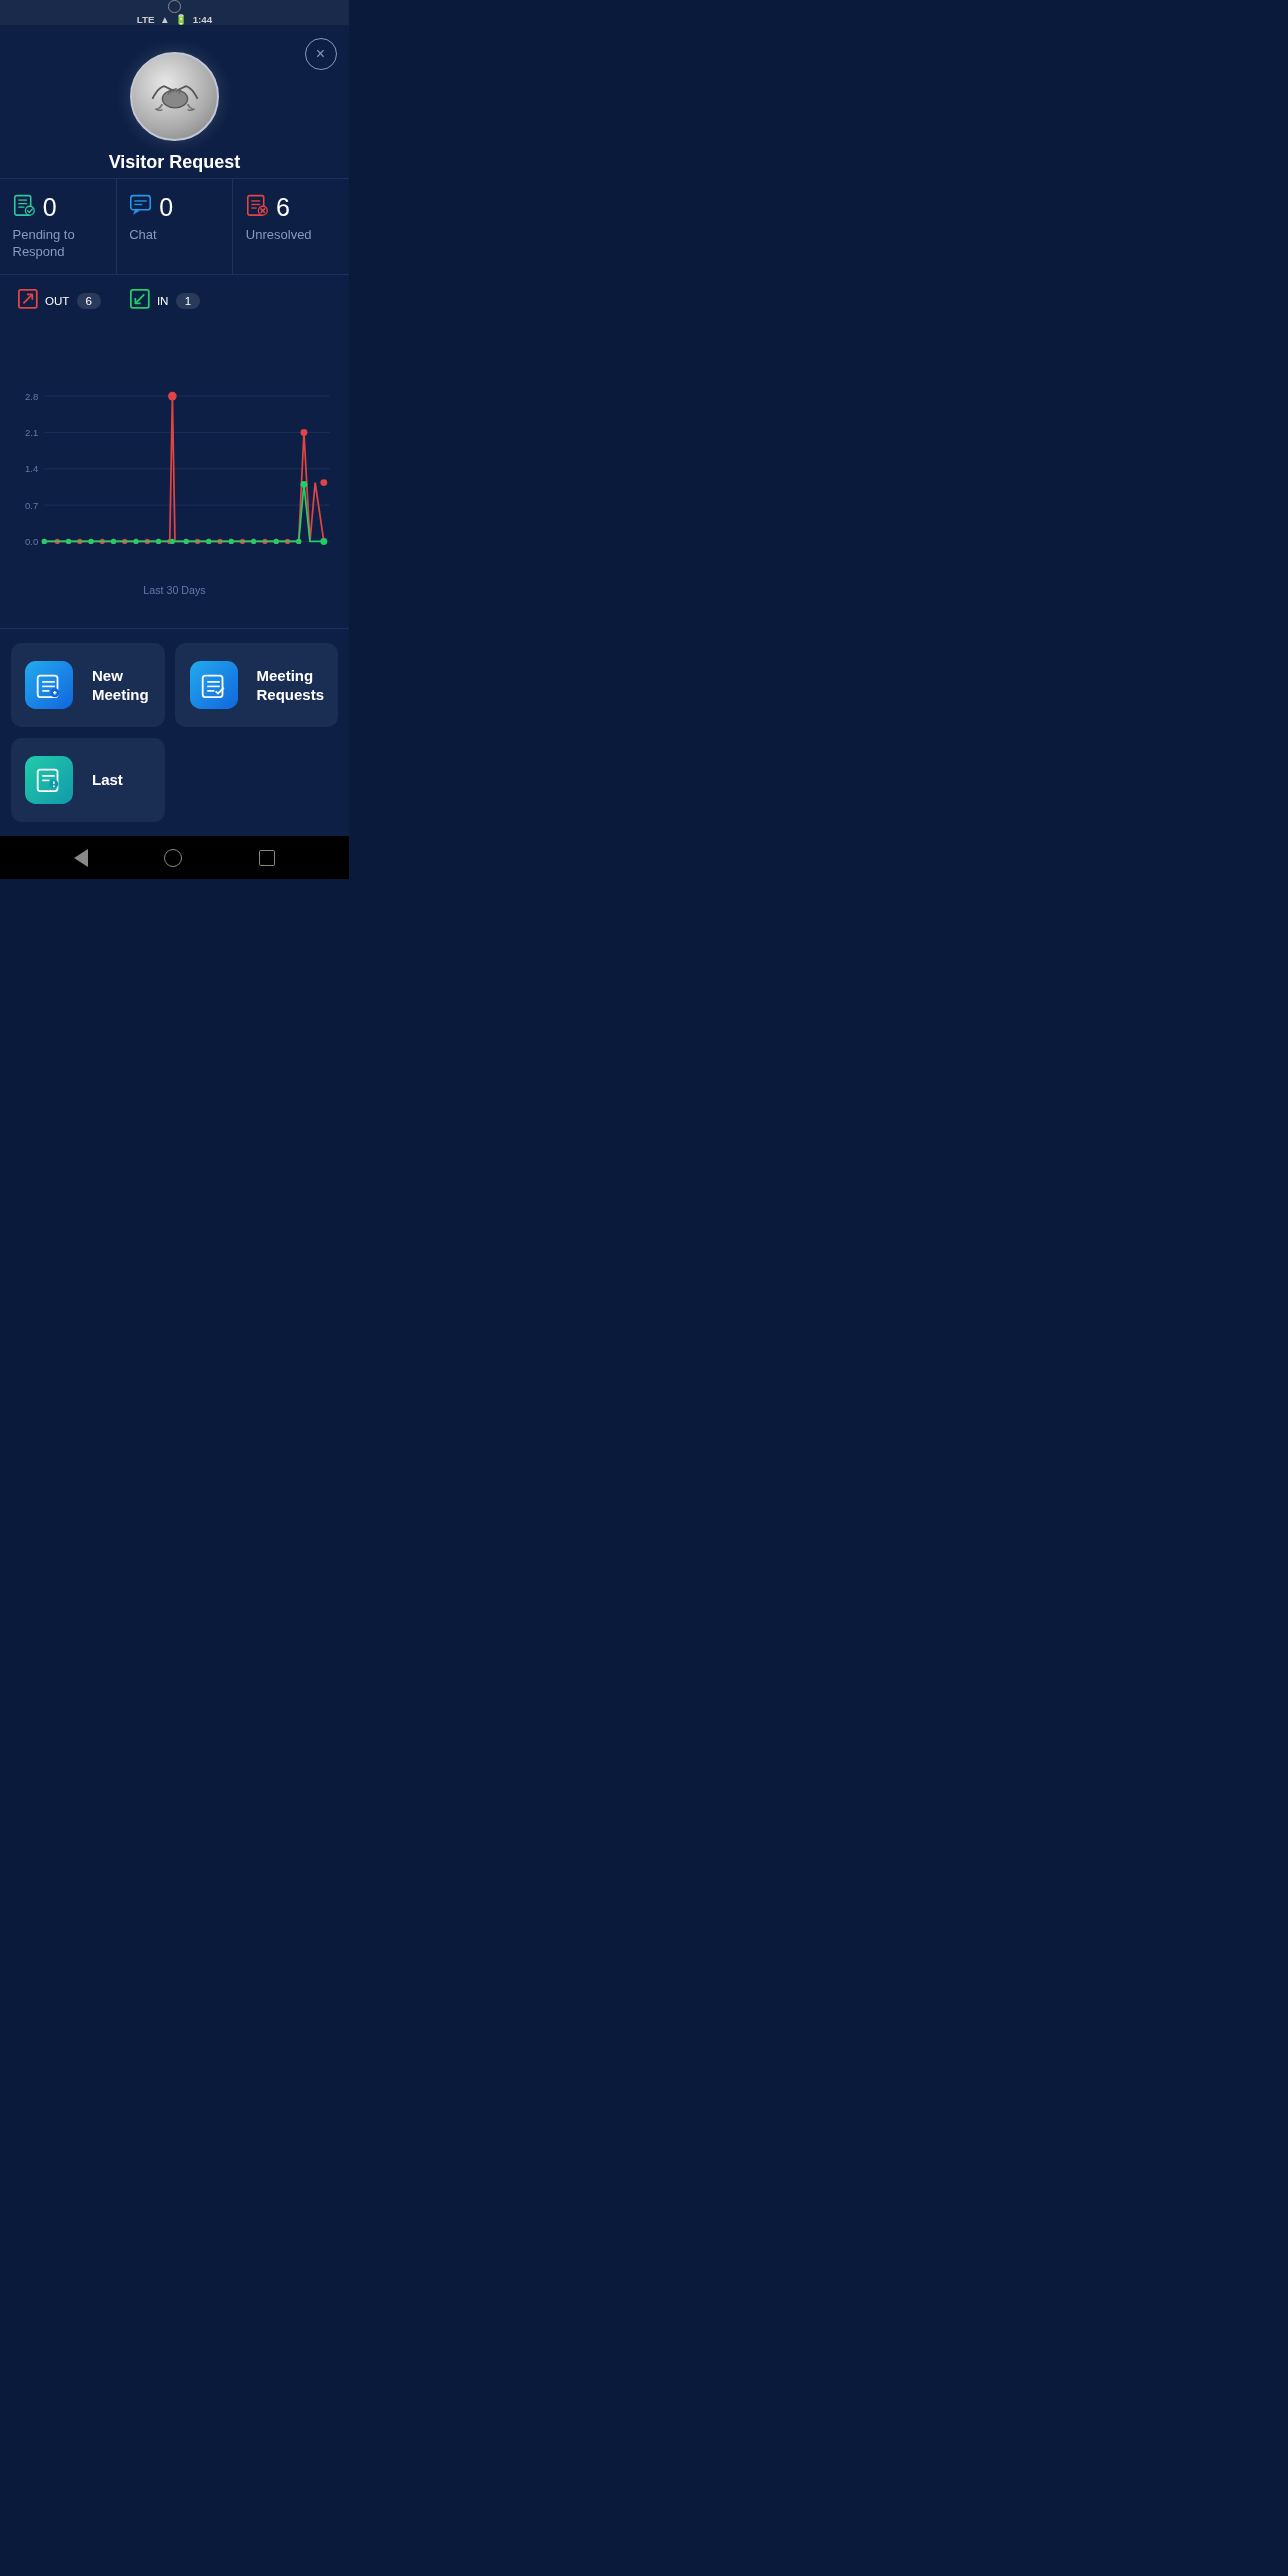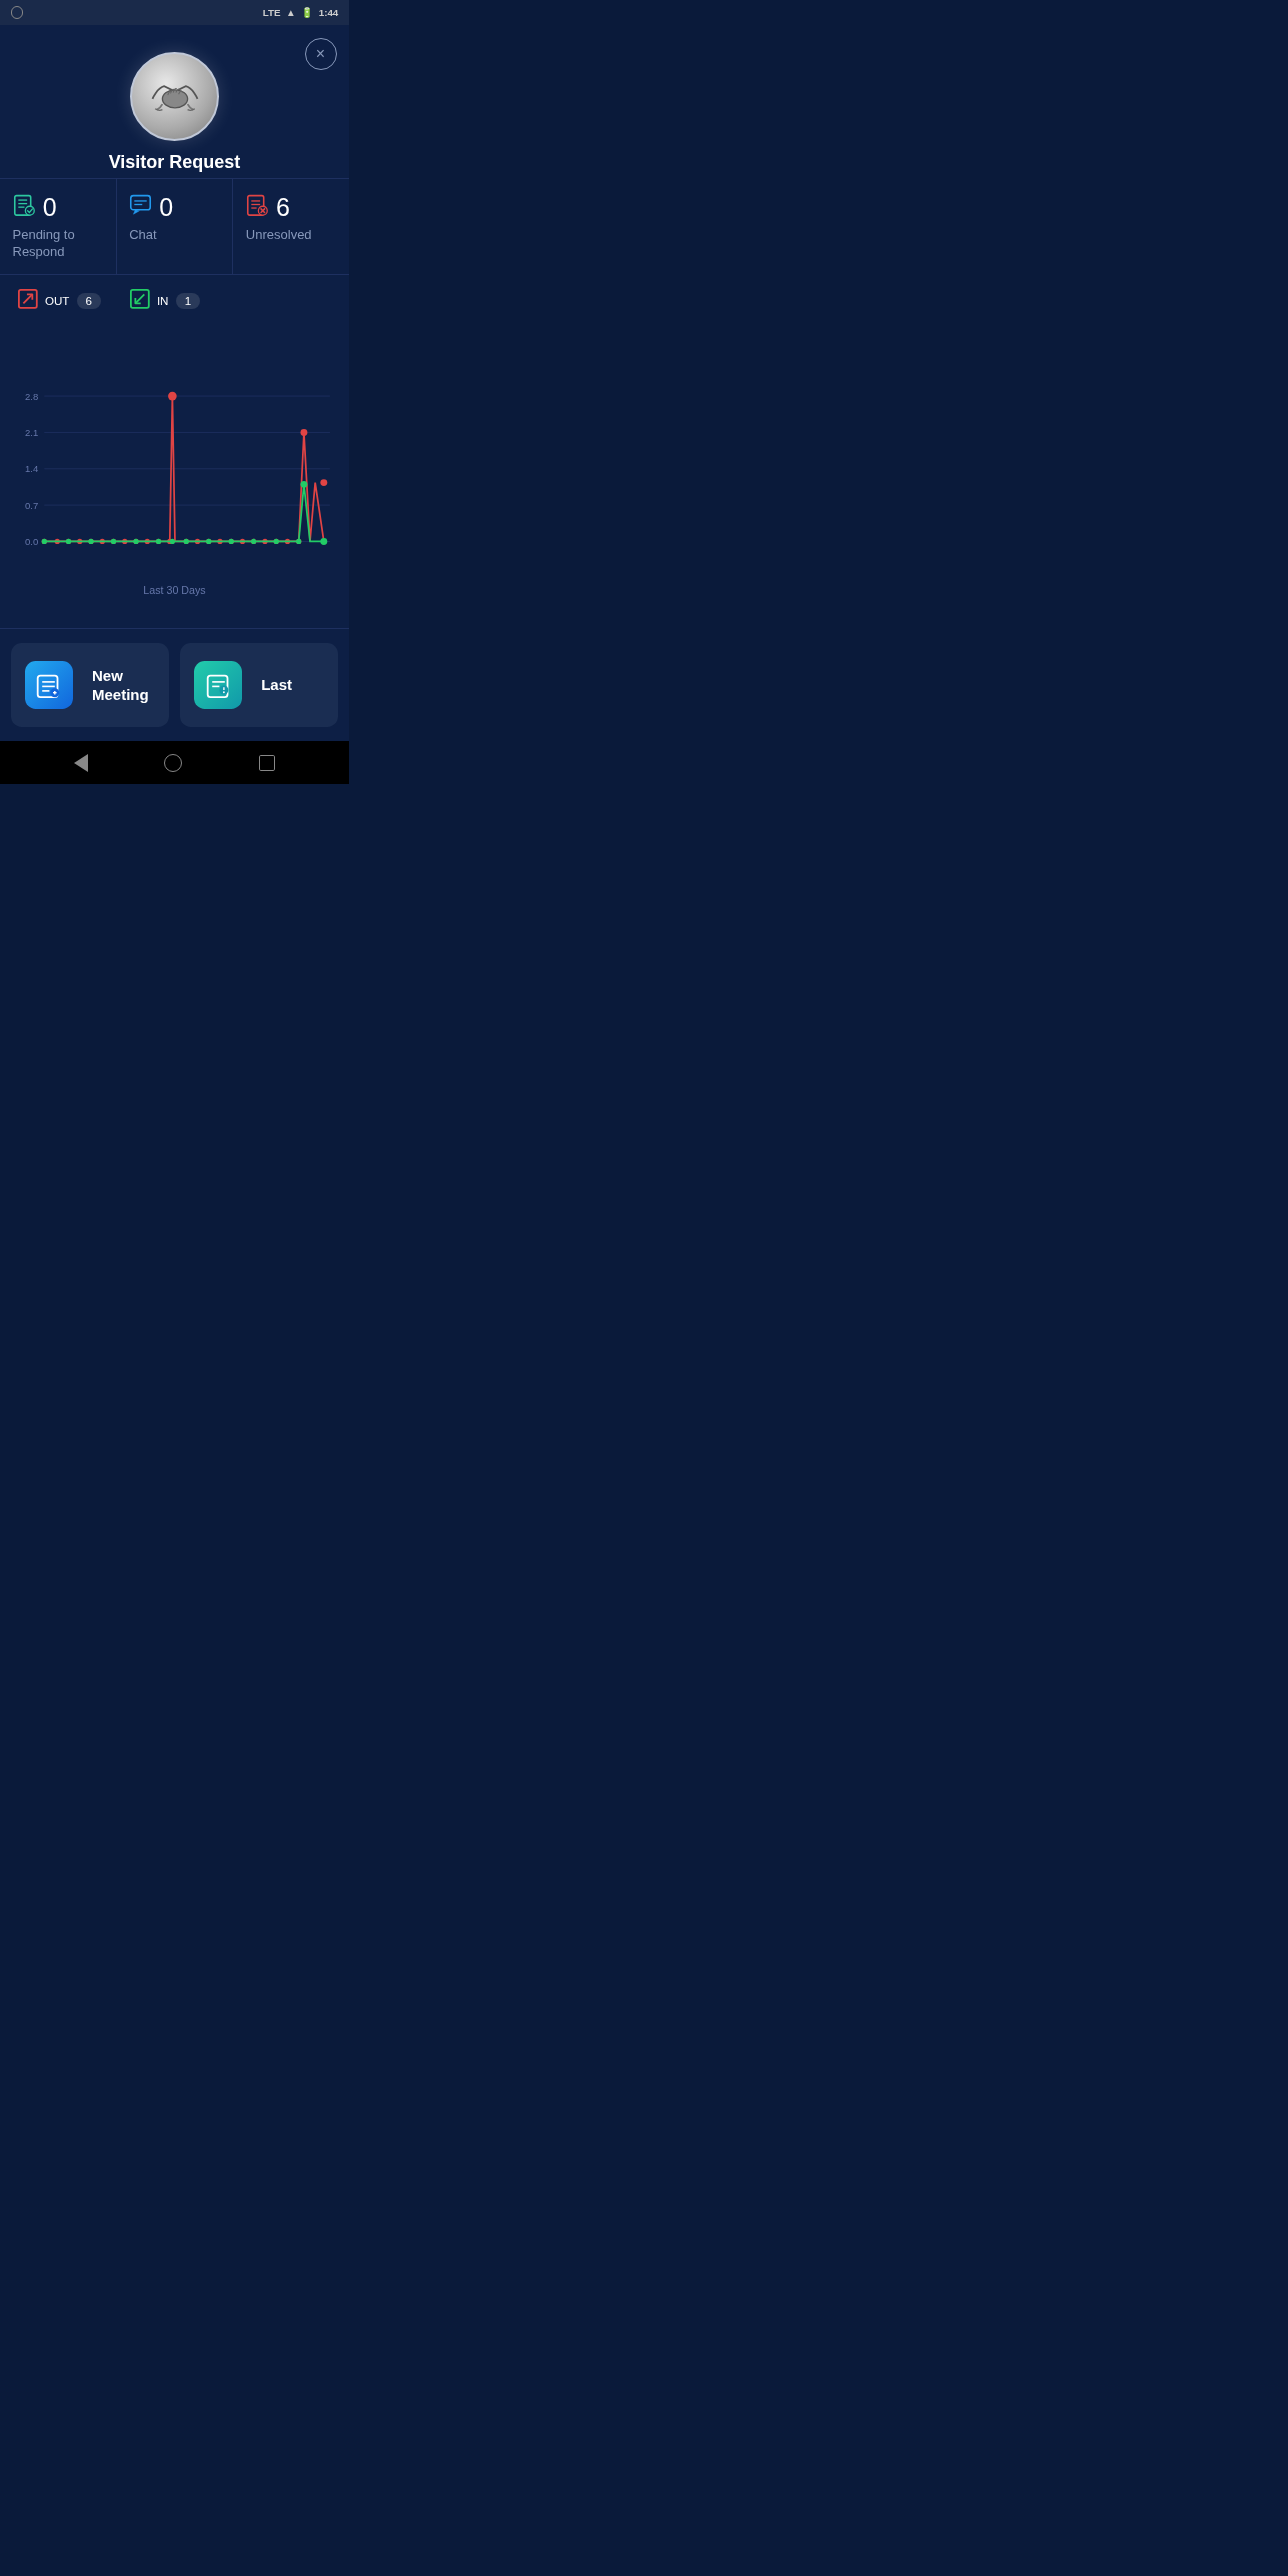--- a/index.html
+++ b/index.html
@@ -16,20 +16,21 @@
     
     .status-bar {
       background: #1a2a4a;
       height: 25px;
       display: flex;
       align-items: center;
       justify-content: space-between;
       padding: 0 10.7px;
       font-size: 9.8px;
       color: #ccc;
+      flex-direction: column;
     }
     .status-left { display: flex; align-items: center; gap: 3.6px; }
     .status-right { display: flex; align-items: center; gap: 5.4px; font-weight: 600; }
     .status-circle {
       width: 12.5px; height: 12.5px;
       border: 1.8px solid #888;
       border-radius: 50%;
     }
 
     
@@ -439,20 +440,32 @@
         <line x1="8" y1="16" x2="22" y2="16" stroke="white" stroke-width="1.8"></line>
         <line x1="8" y1="21" x2="16" y2="21" stroke="white" stroke-width="1.8"></line>
         <circle cx="22" cy="23" r="5" fill="#1166dd"></circle>
         <line x1="20" y1="23" x2="24" y2="23" stroke="white" stroke-width="1.5"></line>
         <line x1="22" y1="21" x2="22" y2="25" stroke="white" stroke-width="1.5"></line>
       </svg>
     </div>
     <span class="nav-btn-label">New Meeting</span>
   </button>
 
+  <button class="nav-btn">
+    <div class="nav-btn-icon icon-blue">
+      <svg width="27" height="27" viewBox="0 0 30 30" fill="none">
+        <rect x="3" y="4" width="22" height="24" rx="3" stroke="white" stroke-width="2" fill="none"></rect>
+        <line x1="8" y1="11" x2="22" y2="11" stroke="white" stroke-width="1.8"></line>
+        <line x1="8" y1="16" x2="22" y2="16" stroke="white" stroke-width="1.8"></line>
+        <line x1="8" y1="21" x2="16" y2="21" stroke="white" stroke-width="1.8"></line>
+        <path d="M18 22 L20 24 L26 18" stroke="white" stroke-width="2" fill="none" stroke-linecap="round"></path>
+      </svg>
+    </div>
+    <span class="nav-btn-label">Meeting Requests</span>
+  </button>
 
 
   <button class="nav-btn">
     <div class="nav-btn-icon icon-teal">
       <svg width="27" height="27" viewBox="0 0 30 30" fill="none">
         <rect x="3" y="4" width="22" height="24" rx="3" stroke="white" stroke-width="2" fill="none"></rect>
         <circle cx="21" cy="20" r="5" fill="#1199aa"></circle>
         <line x1="21" y1="17" x2="21" y2="20" stroke="white" stroke-width="1.5"></line>
         <circle cx="21" cy="22.5" r="1" fill="white"></circle>
         <line x1="8" y1="11" x2="22" y2="11" stroke="white" stroke-width="1.8"></line>

